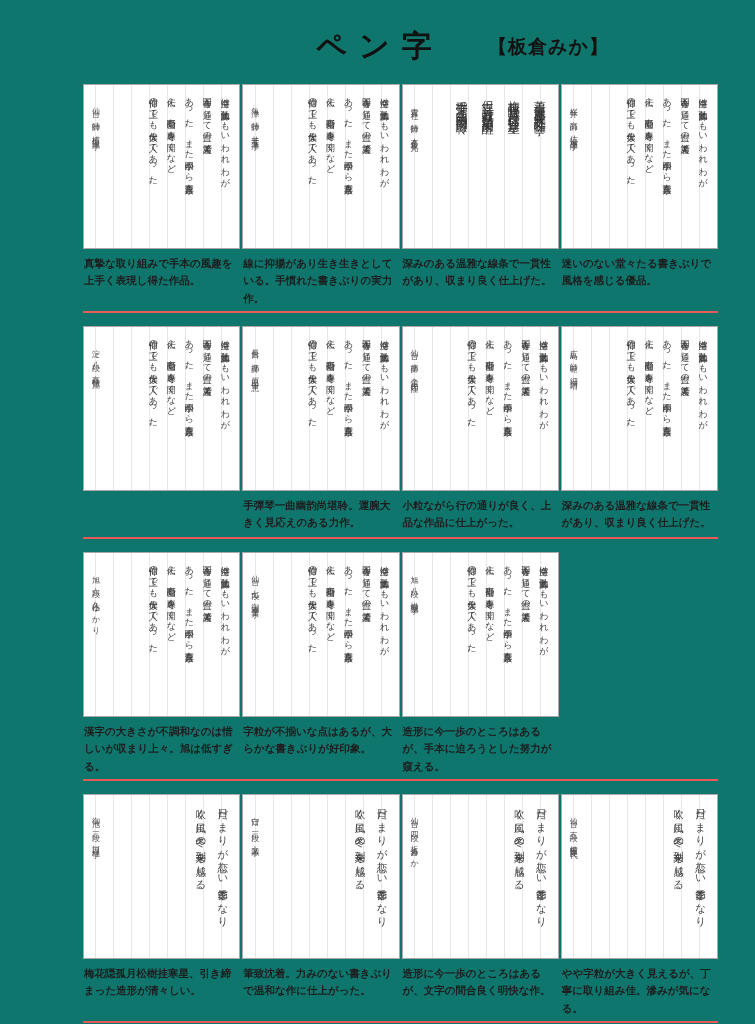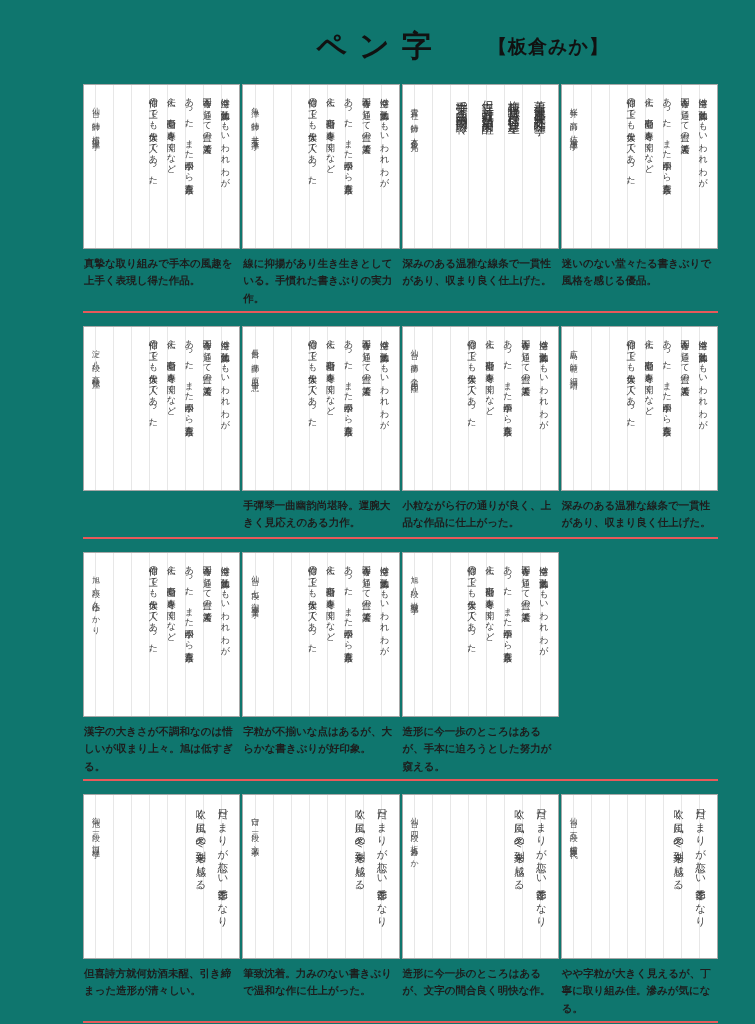--- a/index.html
+++ b/index.html
@@ -221,21 +221,21 @@
       <section class="row">
     <div class="row-cells">
           <div class="cell">
     <div class="sample-box">
       <div class="signature">御池　三段　河口桂子</div>
       <div class="text-cols mid">
                 <div class="text-col">日だまりが恋しい季節となり</div>
                 <div class="text-col">吹く風に冬の到来を感じる。</div>
               </div>
     </div>
-    <p class="caption">但喜詩方就何妨酒未醒、引き締まった造形が清々しい。</p>
+    <p class="caption">梅花隠孤月松樹挂寒星、引き締まった造形が清々しい。</p>
   </div>
           <div class="cell">
     <div class="sample-box">
       <div class="signature">守口　三段　文淑子</div>
       <div class="text-cols mid">
                 <div class="text-col">日だまりが恋しい季節となり</div>
                 <div class="text-col">吹く風に冬の到来を感じる。</div>
               </div>
     </div>
     <p class="caption">筆致沈着。力みのない書きぶりで温和な作に仕上がった。</p>

